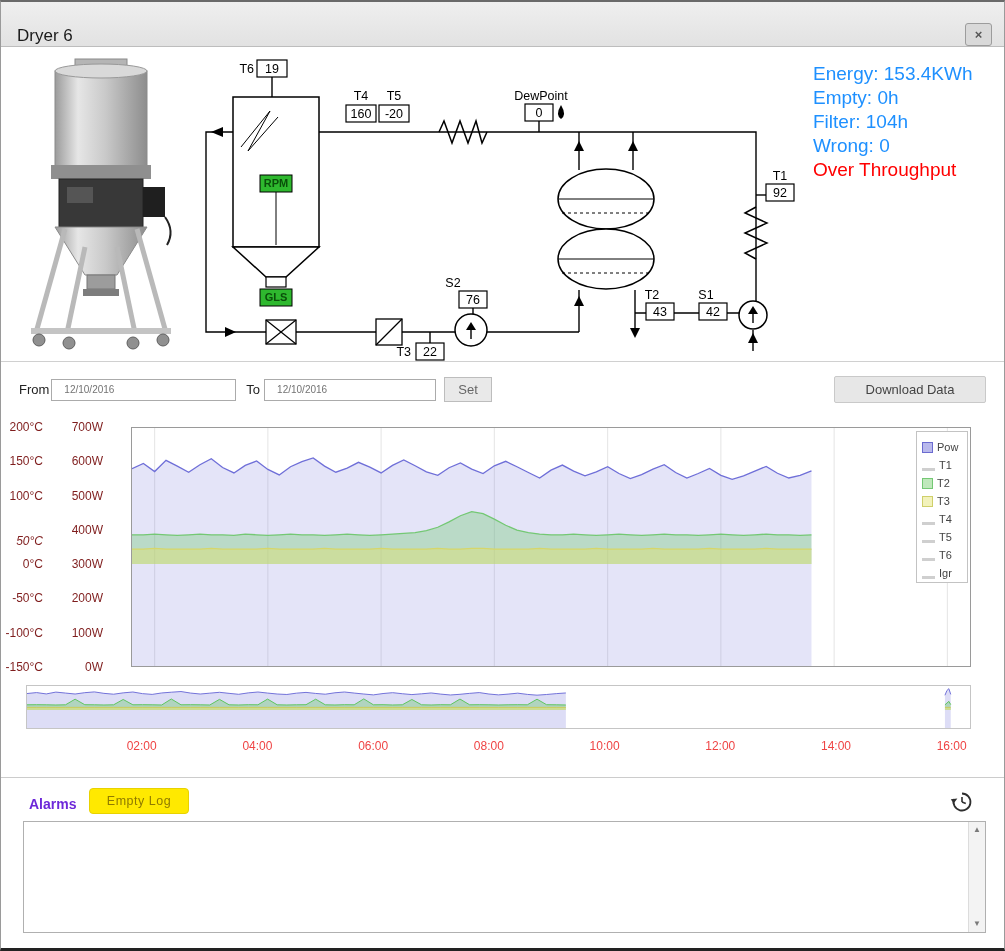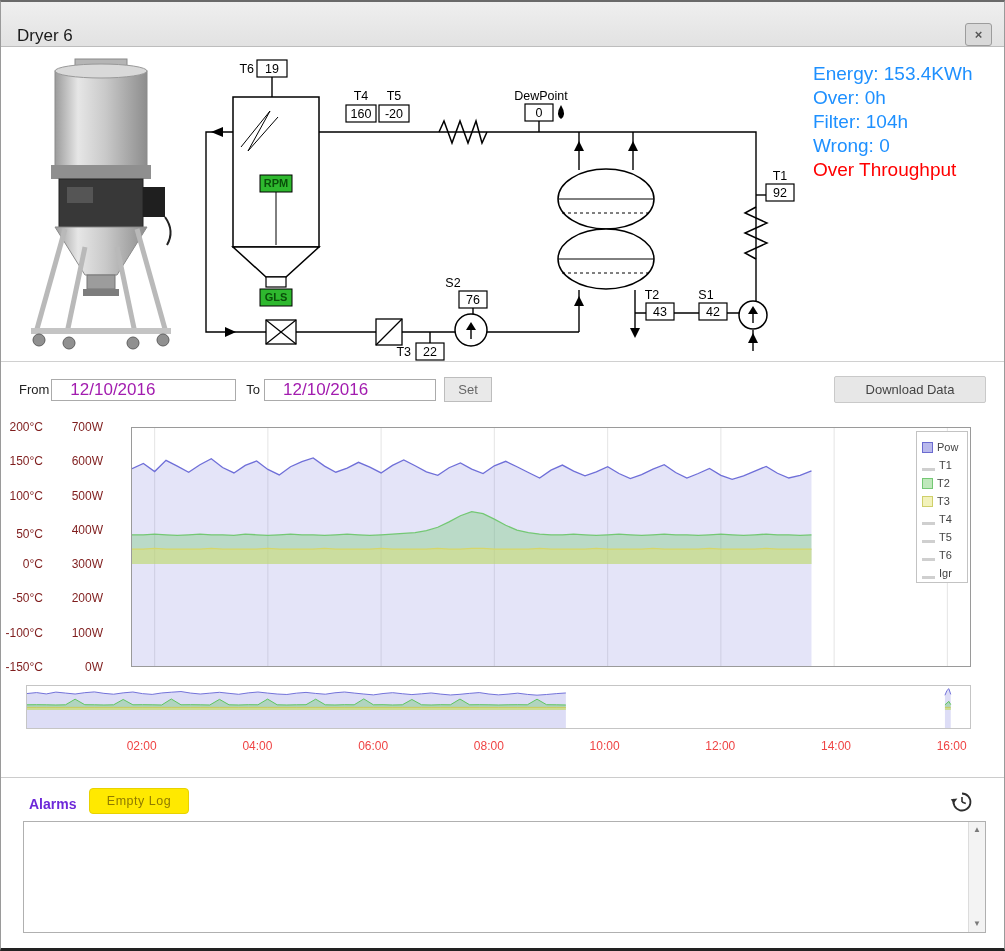--- a/index.html
+++ b/index.html
@@ -22,22 +22,22 @@
   .diagram-panel { position:absolute; left:0; top:45px; width:1005px; height:315px; background:#fff;
                    border-bottom:1px solid #d0d0d0; }
   .status-block { position:absolute; left:812px; top:15px; font-size:19px; line-height:24px; }
   .st.info { color:#1e90ff; }
   .st.alert { color:#ff0000; }
 
   
   .controls { position:absolute; left:0; top:360px; width:1005px; height:55px; background:#fff;
               display:flex; align-items:center; padding-left:18px; font-size:13px; }
   .controls label { margin-right:2px; }
-  .date-input { height:22px; border:1px solid #ababab; font-size:17px; padding:0 18px;
-                font-family:"Liberation Sans",sans-serif; color:#a21caf; }
+  .date-input { height:22px; border:1px solid #ababab; font-size:10px; padding:0 12px;
+                font-family:"Liberation Sans",sans-serif; color:#737373; }
   .date-input.from { width:185px; }
   .date-input.to { width:172px; margin-left:2px; }
   .to-label { margin-left:10px; }
   .set-btn { margin-left:8px; width:48px; height:25px; background:#e9e9e9; border:1px solid #bdbdbd;
              color:#666; font-size:13px; font-family:"Liberation Sans",sans-serif; }
   .download-btn { position:absolute; right:20px; top:14px; width:152px; height:27px; background:#e7e7e7;
                   border:1px solid #c9c9c9; border-radius:2px; color:#444; font-size:13px;
                   font-family:"Liberation Sans",sans-serif; }
 
   
@@ -256,42 +256,42 @@
         </g>
         <g>
           <rect x="259" y="242" width="32" height="17" fill="#2eb82e" stroke="#000"></rect>
           <text x="275" y="254" text-anchor="middle" fill="#0a4f0a">GLS</text>
         </g>
       </g>
     </svg>
 
     <div class="status-block">
       <div class="st info">Energy: 153.4KWh</div>
-      <div class="st info">Over: 0h</div>
+      <div class="st info">Empty: 0h</div>
       <div class="st info">Filter: 104h</div>
       <div class="st info">Wrong: 0</div>
       <div class="st alert">Over Throughput</div>
     </div>
   </div>
 
   <div class="controls">
     <label>From</label>
     <input class="date-input from" type="text" value="12/10/2016" style="">
     <label class="to-label">To</label>
     <input class="date-input to" type="text" value="12/10/2016" style="">
     <button class="set-btn">Set</button>
     <button class="download-btn">Download Data</button>
   </div>
 
   <div class="chart-panel">
     <div id="temp-labels" class="ylabels temp">
         <span style="top: -7px;">200°C</span>
         <span style="top: 27.2857px;">150°C</span>
         <span style="top: 61.5714px;">100°C</span>
-        <span style="top: 100px;">50°C</span>
+        <span style="top: 107px; font-style: italic;">50°C</span>
         <span style="top: 130.143px;">0°C</span>
         <span style="top: 164.429px;">-50°C</span>
         <span style="top: 198.714px;">-100°C</span>
         <span style="top: 233px;">-150°C</span>
       </div>
     <div id="power-labels" class="ylabels power">
         <span style="top: -7px;">700W</span>
         <span style="top: 27.2857px;">600W</span>
         <span style="top: 61.5714px;">500W</span>
         <span style="top: 95.8571px;">400W</span>

